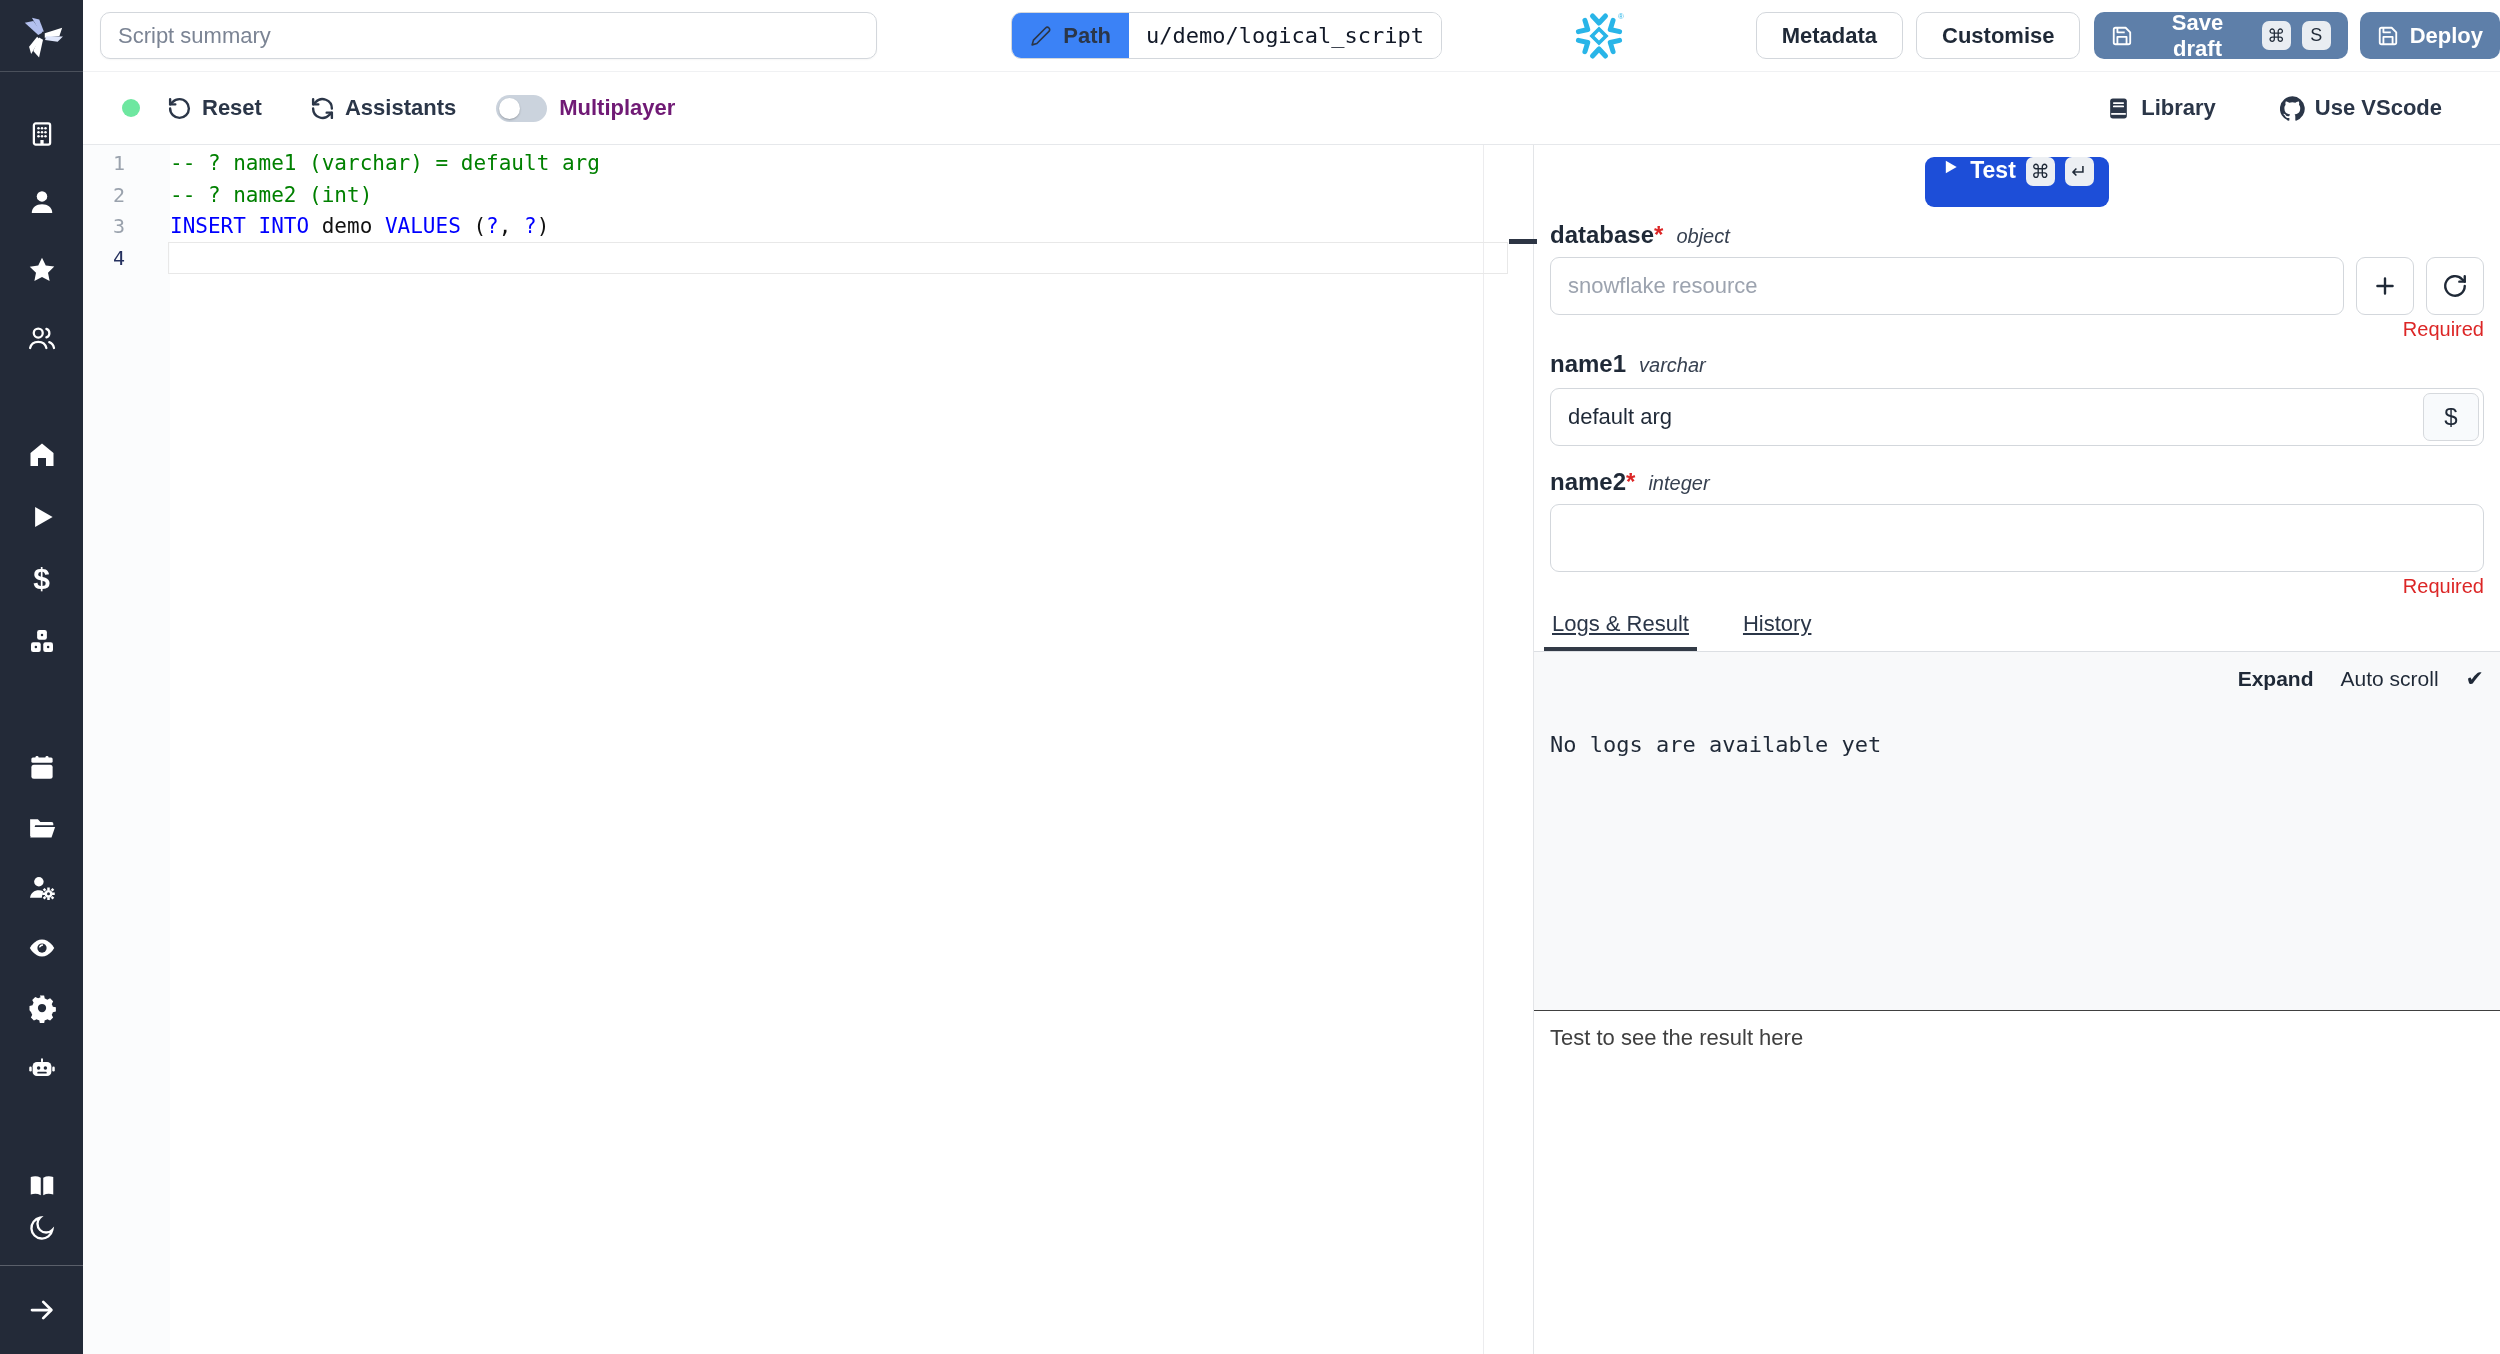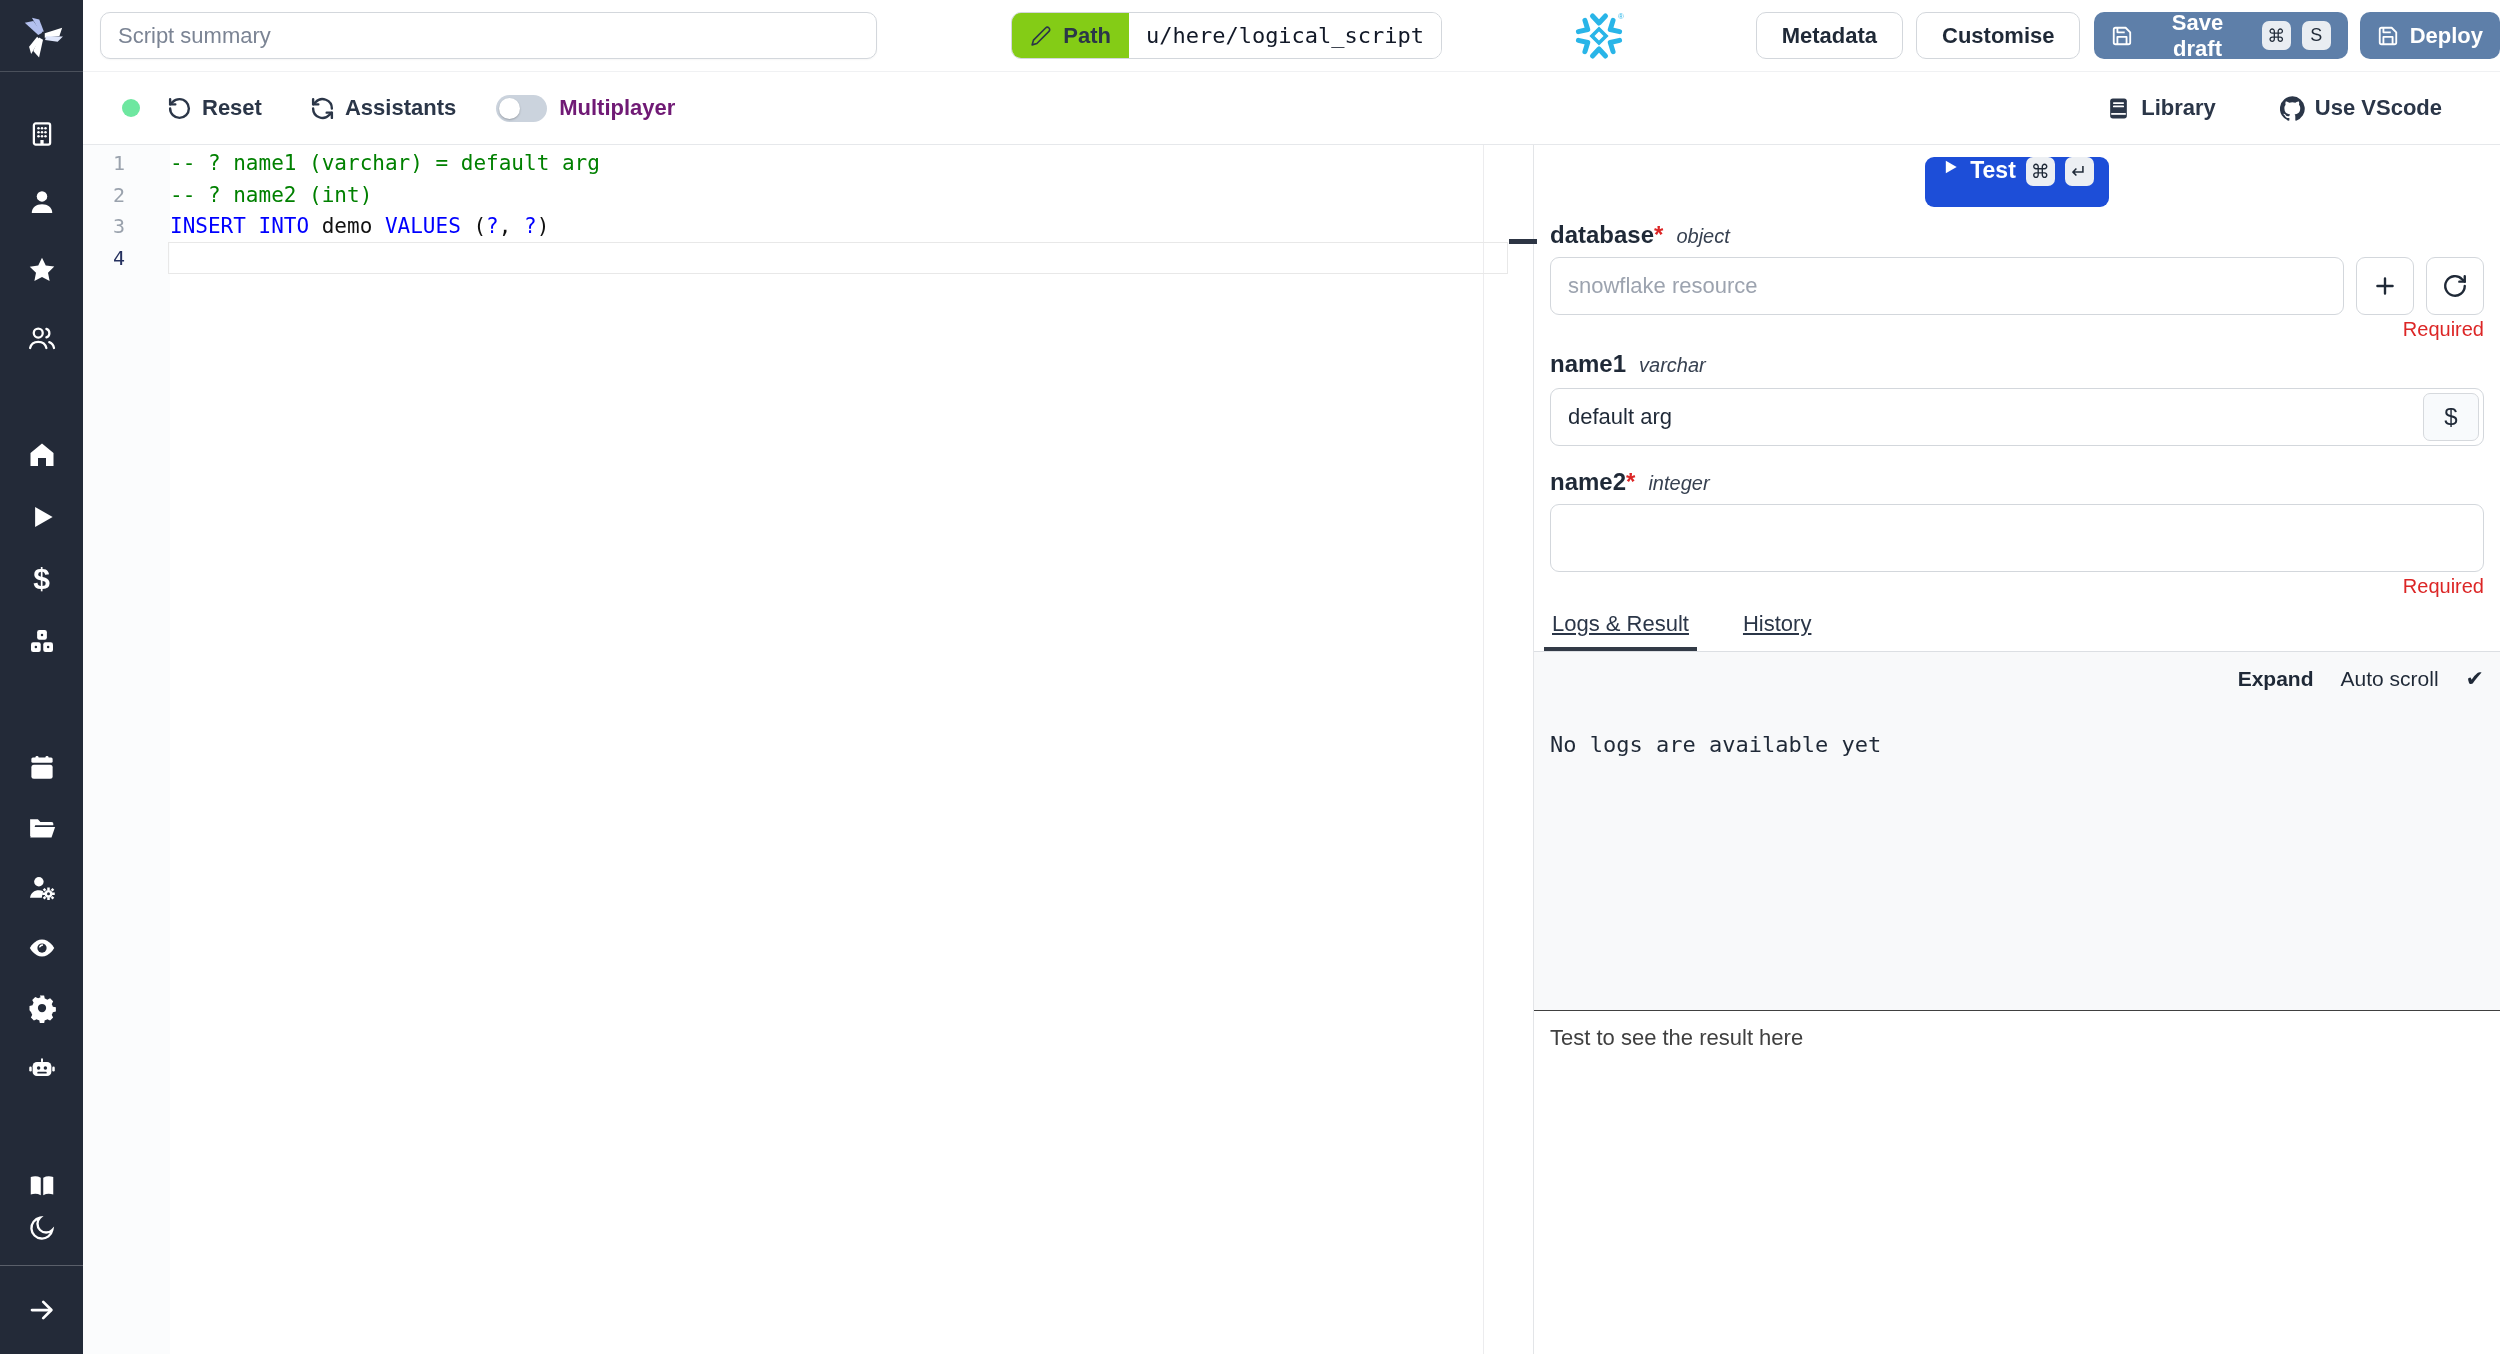--- a/index.html
+++ b/index.html
@@ -23,21 +23,21 @@
   .sb-expand-row { height:88px; width:100%; display:flex; align-items:center; justify-content:center; }
 
   
   .main { flex:1; display:flex; flex-direction:column; }
 
   
   .topbar { height:72px; display:flex; align-items:center; border-bottom:1px solid #f0f1f3; flex-shrink:0; }
   .summary-input { margin-left:17px; width:778px; height:47px; border:1px solid #d3d7dc; border-radius:10px; padding:0 17px; font-size:22px; color:#1f2937; outline:none; box-shadow:0 1px 2px rgba(0,0,0,.04); }
   .summary-input::placeholder { color:#7b8494; }
   .path-group { margin-left:134px; height:47px; display:flex; align-items:stretch; border:1px solid #d3d7dc; border-radius:10px; overflow:hidden; cursor:pointer; }
-  .path-label { background:#84cc16; display:flex; align-items:center; gap:11px; padding:0 18px; font-weight:700; font-size:22px; color:#2b3648; }
+  .path-label { background:#3b82f6; display:flex; align-items:center; gap:11px; padding:0 18px; font-weight:700; font-size:22px; color:#2b3648; }
   .path-value { display:flex; align-items:center; padding:0 17px; font-family:"DejaVu Sans Mono", monospace; font-size:22px; color:#111827; background:#fff; }
   .lang-logo { margin-left:131px; width:52px; height:52px; flex-shrink:0; }
   .btn-light { height:47px; border:1px solid #d3d7dc; border-radius:10px; background:#fff; font-weight:700; font-size:22px; color:#1f2937; padding:0 25px; cursor:pointer; font-family:inherit; }
   .btn-blue { height:47px; border:none; border-radius:10px; background:#5e7fa9; color:#fff; font-weight:700; font-size:22px; display:flex; align-items:center; gap:11px; padding:0 17px; cursor:pointer; font-family:inherit; }
   .kbd { background:#e9edf2; color:#1f2937; border-radius:7px; min-width:29px; height:29px; display:flex; align-items:center; justify-content:center; font-size:18px; padding:0 5px; font-weight:400; }
 
   
   .toolbar { height:73px; display:flex; align-items:center; border-bottom:1px solid #e6e8eb; flex-shrink:0; }
   .status-dot { width:18px; height:18px; border-radius:50%; background:#6ee7a0; margin-left:39px; flex-shrink:0; }
   .tool-btn { display:flex; align-items:center; gap:10px; font-size:22px; font-weight:600; color:#2b3648; background:none; border:none; cursor:pointer; font-family:inherit; }
@@ -281,21 +281,21 @@
 
     <header class="topbar">
       <input class="summary-input" value="" placeholder="Script summary" style="">
       <div class="path-group">
         <div class="path-label">
           <svg width="22" height="22" viewBox="0 0 24 24" fill="none" stroke="#2b3648" stroke-width="1.8" stroke-linejoin="round">
             <path d="M17 3.3a2.6 2.6 0 1 1 3.7 3.7L7.5 20.2 2.3 21.7l1.5-5.2z"></path>
           </svg>
           <span>Path</span>
         </div>
-        <div class="path-value">u/here/logical_script</div>
+        <div class="path-value">u/demo/logical_script</div>
       </div>
       <svg class="lang-logo" viewBox="-26 -26 52 52">
         <g fill="none" stroke="#29b5e8" stroke-width="5" stroke-linecap="round" stroke-linejoin="round">
           <path d="M-6.5 -20 L0 -13 L6.5 -20"></path>
           <g transform="rotate(60)">
               <path d="M-6.5 -20 L0 -13 L6.5 -20"></path>
             </g>
           <g transform="rotate(120)">
               <path d="M-6.5 -20 L0 -13 L6.5 -20"></path>
             </g>

